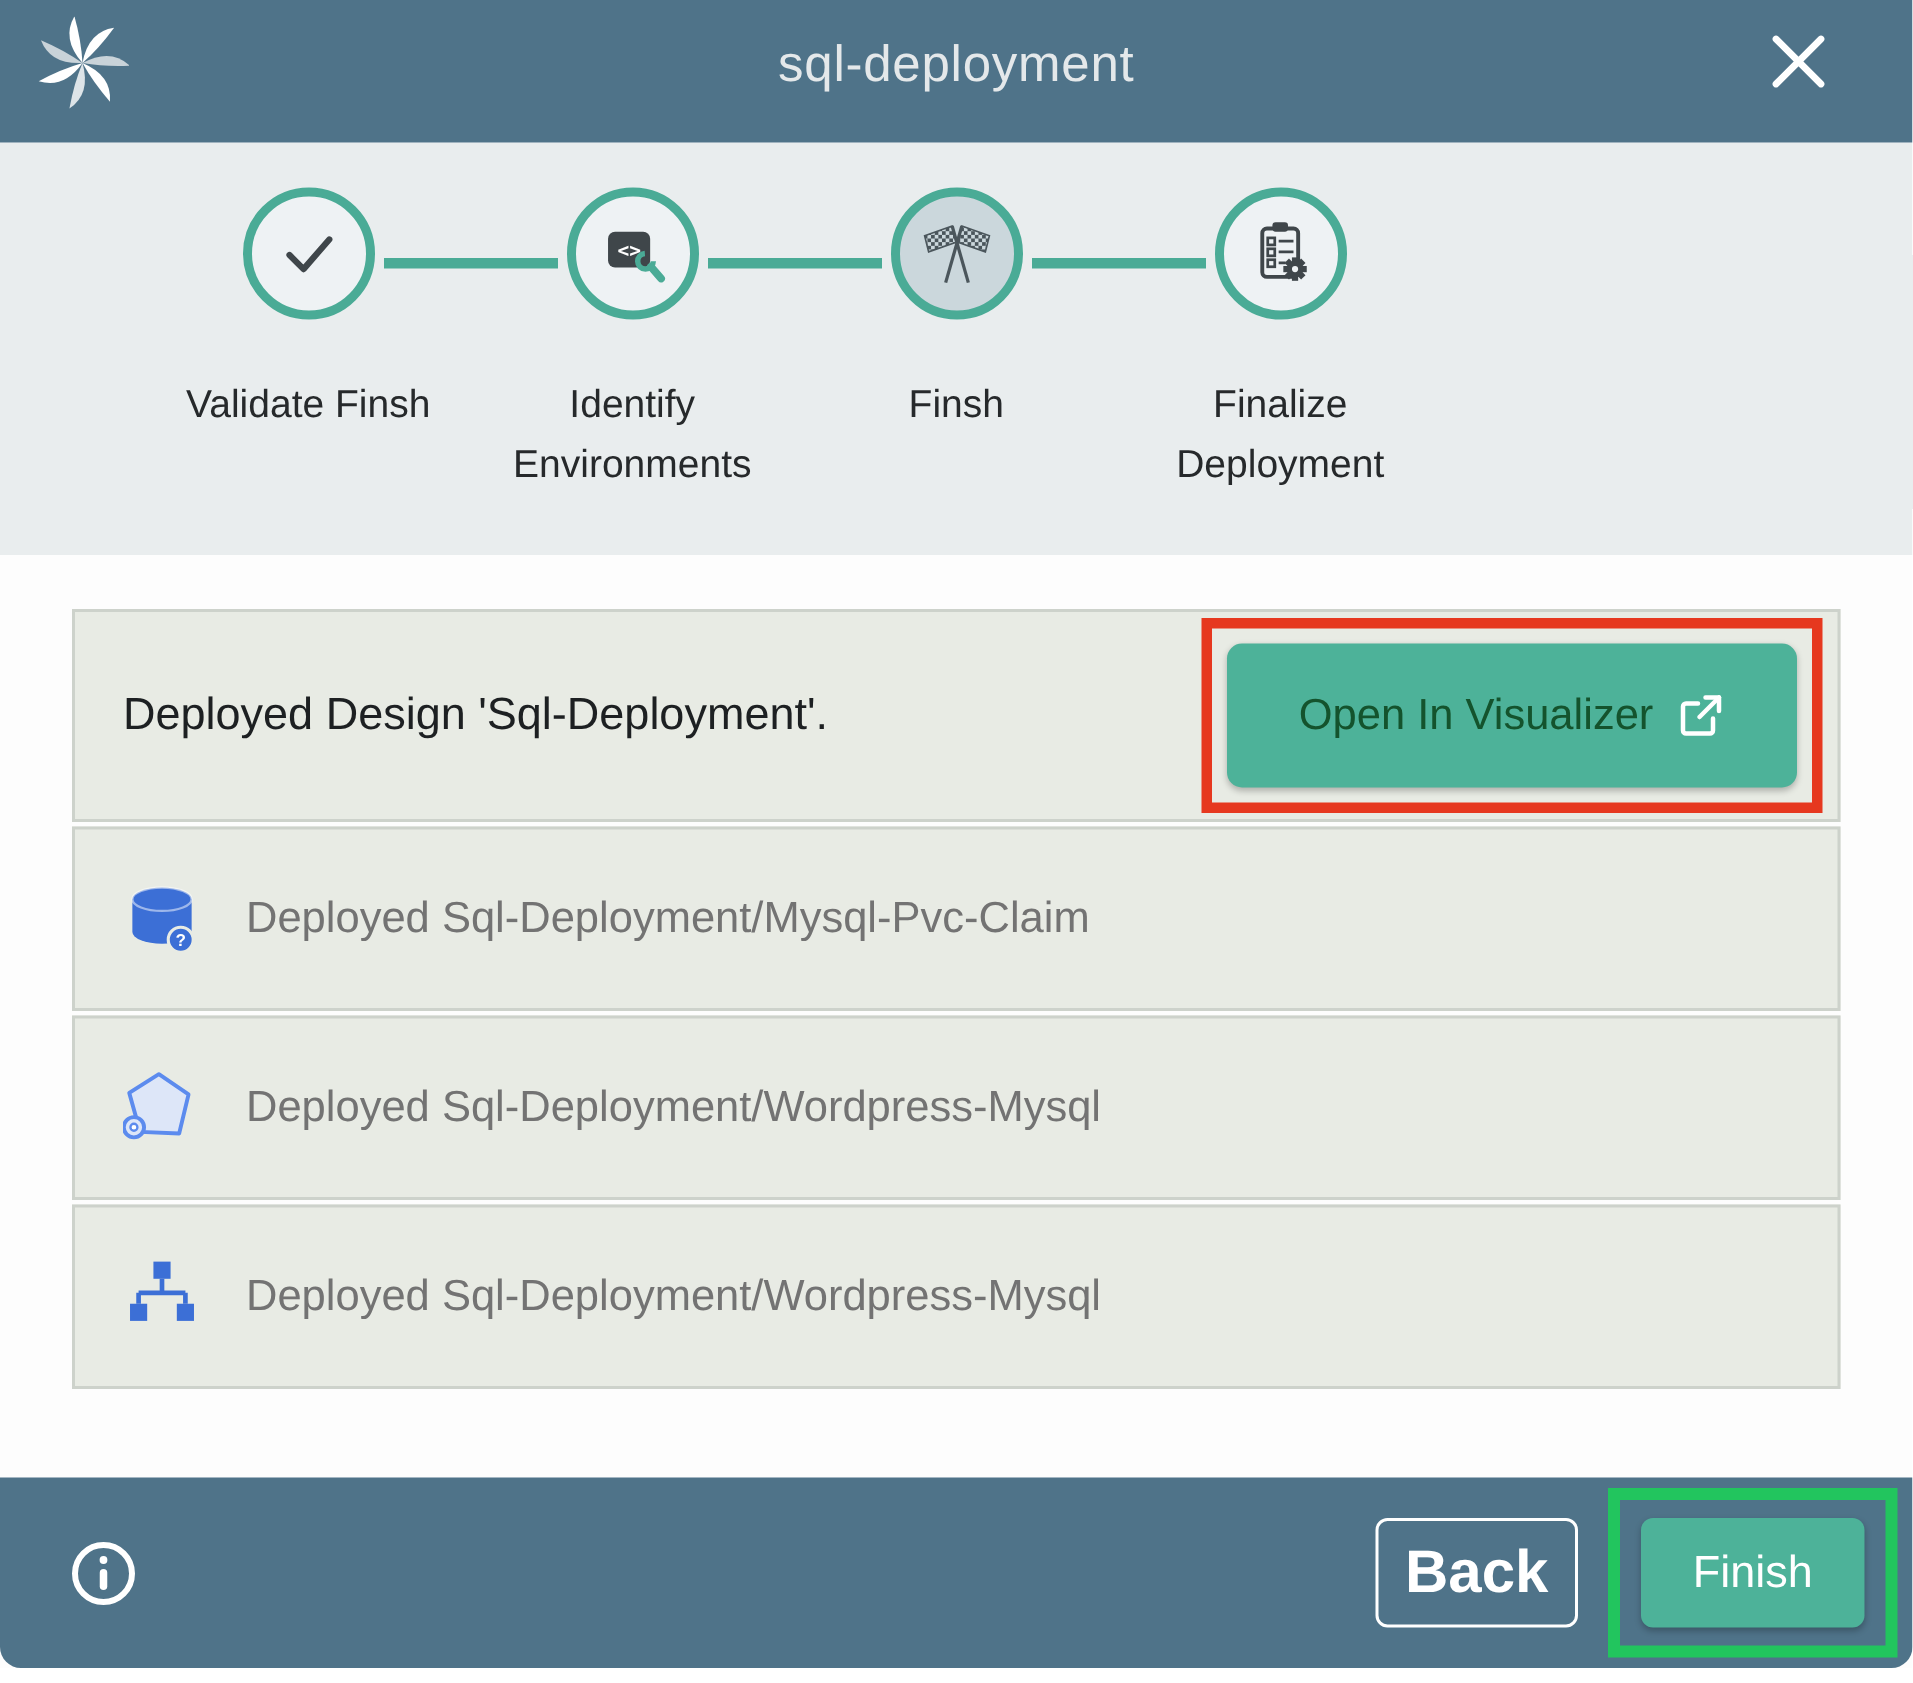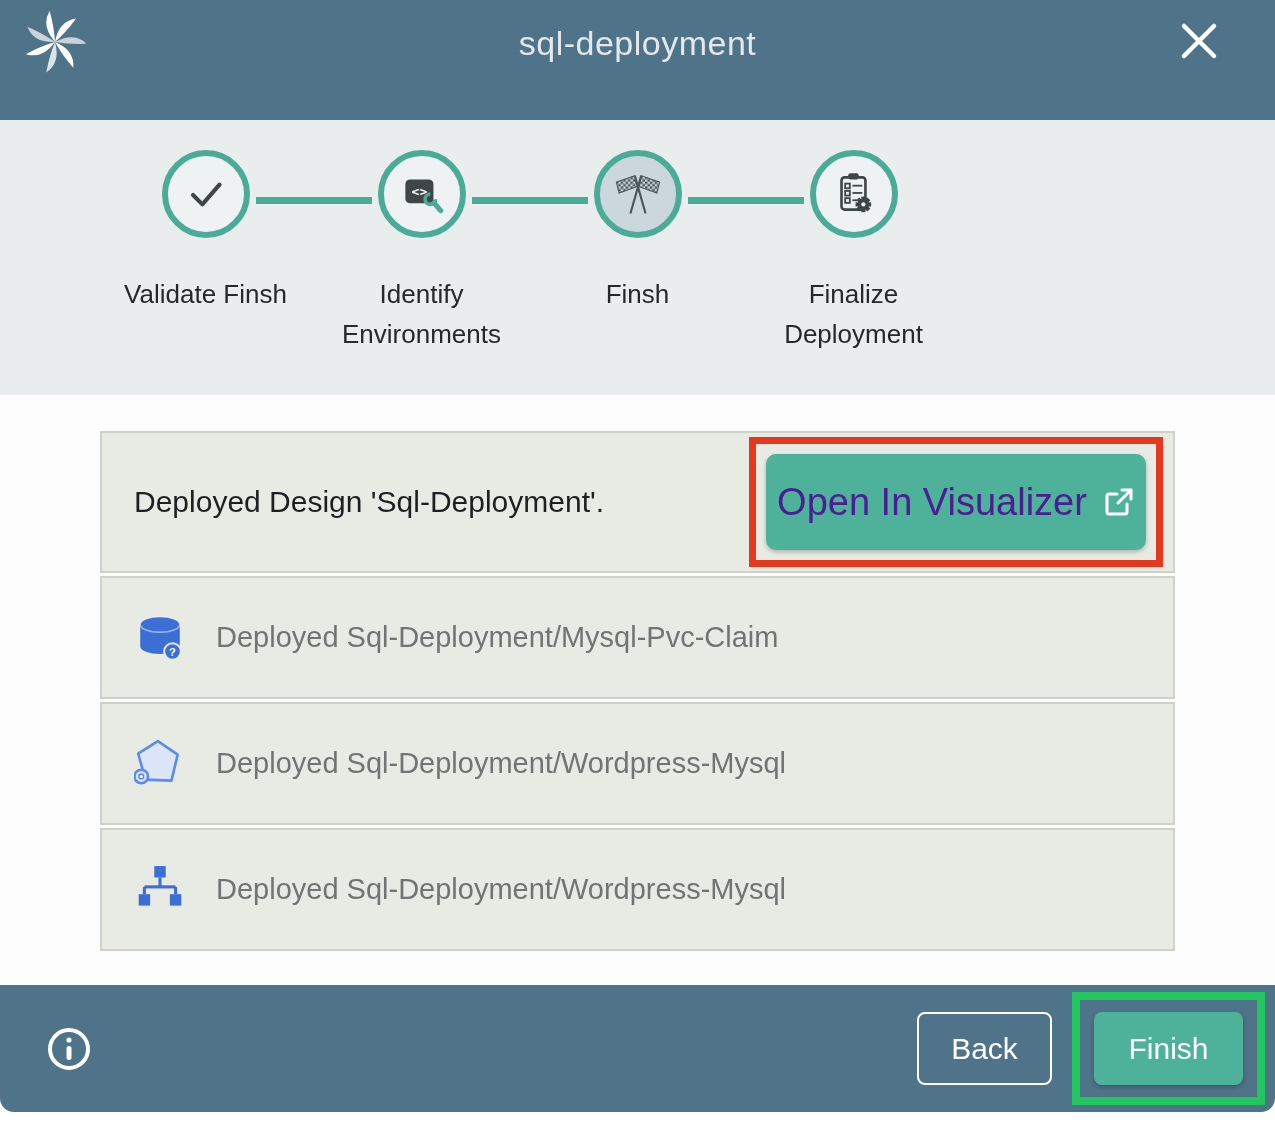--- a/index.html
+++ b/index.html
@@ -1,48 +1,48 @@
 <!DOCTYPE html>
 <html><head>
 <meta charset="utf-8">
 <style>
   * { margin:0; padding:0; box-sizing:border-box; }
   html,body { width:1275px; height:1122px; background:#ffffff; font-family:"Liberation Sans", sans-serif; overflow:hidden; }
   .modal { width:1275px; height:1112px; display:flex; flex-direction:column; background:#fdfdfd; }
 
   
-  .header { height:120px; background:#4f7389; position:relative; flex:0 0 auto; }
+  .header { height:95px; background:#4f7389; position:relative; flex:0 0 auto; }
   .logo { position:absolute; left:24px; top:11px; width:62px; height:62px; }
   .title { position:absolute; left:0; right:0; top:24px; text-align:center; color:#e4e8ea; font-size:34px; letter-spacing:.5px; }
   .close-btn { position:absolute; top:18px; right:53px; width:46px; height:46px; background:none; border:none; cursor:pointer; }
 
   
   .stepper-section { height:275px; background:#e9edee; flex:0 0 auto; padding-top:30px; }
   .steps-row { display:flex; width:1080px; margin:0 auto; }
   .step { width:216px; display:flex; flex-direction:column; align-items:center; position:relative; }
   .step:not(:first-child)::before { content:''; position:absolute; top:47px; left:-58px; width:116px; height:7px; background:#4aab96; }
   .step-circle { width:88px; height:88px; border:6px solid #4aab96; border-radius:50%; background:#eef2f4; display:flex; align-items:center; justify-content:center; position:relative; z-index:1; }
   .step.active .step-circle { background:#cbd7dc; }
   .step-label { margin-top:36px; font-size:26px; color:#26292b; text-align:center; line-height:1.55; max-width:180px; }
 
   
-  .content { flex:1 1 auto; padding:36px 100px 0; background:#fdfdfd; }
+  .content { flex:1 1 auto; padding:36px 48px 0; background:#fdfdfd; }
   .design-row { background:#e8ebe4; border:2px solid #cdd2cb; height:142px; display:flex; align-items:center; justify-content:space-between; padding:0 10px 0 32px; margin-bottom:3px; }
   .design-text { font-size:30px; color:#1d2022; }
   .annotation { border:7px solid #e6381f; padding:10px; display:flex; align-items:center; justify-content:center; }
-  .visualizer-btn { width:380px; height:96px; background:#4db299; color:#4c1d95; font-size:38px; border:none; border-radius:10px; cursor:pointer; display:flex; align-items:center; justify-content:center; gap:16px; box-shadow:0 2px 4px rgba(0,0,0,.25); font-family:"Liberation Sans", sans-serif; }
+  .visualizer-btn { width:380px; height:96px; background:#4db299; color:#14532d; font-size:29px; border:none; border-radius:10px; cursor:pointer; display:flex; align-items:center; justify-content:center; gap:16px; box-shadow:0 2px 4px rgba(0,0,0,.25); font-family:"Liberation Sans", sans-serif; }
   .item-row { background:#e8ebe4; border:2px solid #cdd2cb; height:123px; display:flex; align-items:center; padding-left:32px; gap:30px; margin-bottom:3px; }
   .item-text { font-size:29px; color:#737373; }
   .item-icon { width:52px; height:52px; flex:0 0 auto; }
 
   
   .footer { height:127px; background:#4f7389; border-radius:0 0 14px 14px; display:flex; align-items:center; padding:0 10px 0 45px; margin-top:auto; flex:0 0 auto; }
   .info-btn { width:48px; height:48px; background:none; border:none; cursor:pointer; }
   .footer-actions { margin-left:auto; display:flex; align-items:center; gap:20px; }
-  .back-btn { width:135px; height:73px; background:transparent; border:2px solid #ffffff; border-radius:8px; color:#ffffff; font-size:30px; cursor:pointer; font-family:"Liberation Sans", sans-serif; }
+  .back-btn { width:135px; height:73px; background:transparent; border:2px solid #ffffff; border-radius:8px; color:#ffffff; font-size:40px; cursor:pointer; font-family:"Liberation Sans", sans-serif;font-weight:bold; }
   .annotation-finish { border:8px solid #22c55e; padding:12px 14px; }
   .finish-btn { width:149px; height:73px; background:#4db299; border:none; border-radius:8px; color:#ffffff; font-size:30px; cursor:pointer; box-shadow:0 2px 4px rgba(0,0,0,.25); font-family:"Liberation Sans", sans-serif; }
 </style>
 </head>
 <body>
 
 <div class="modal">
 
   <div class="header">
     <svg class="logo" viewBox="0 0 100 100">

